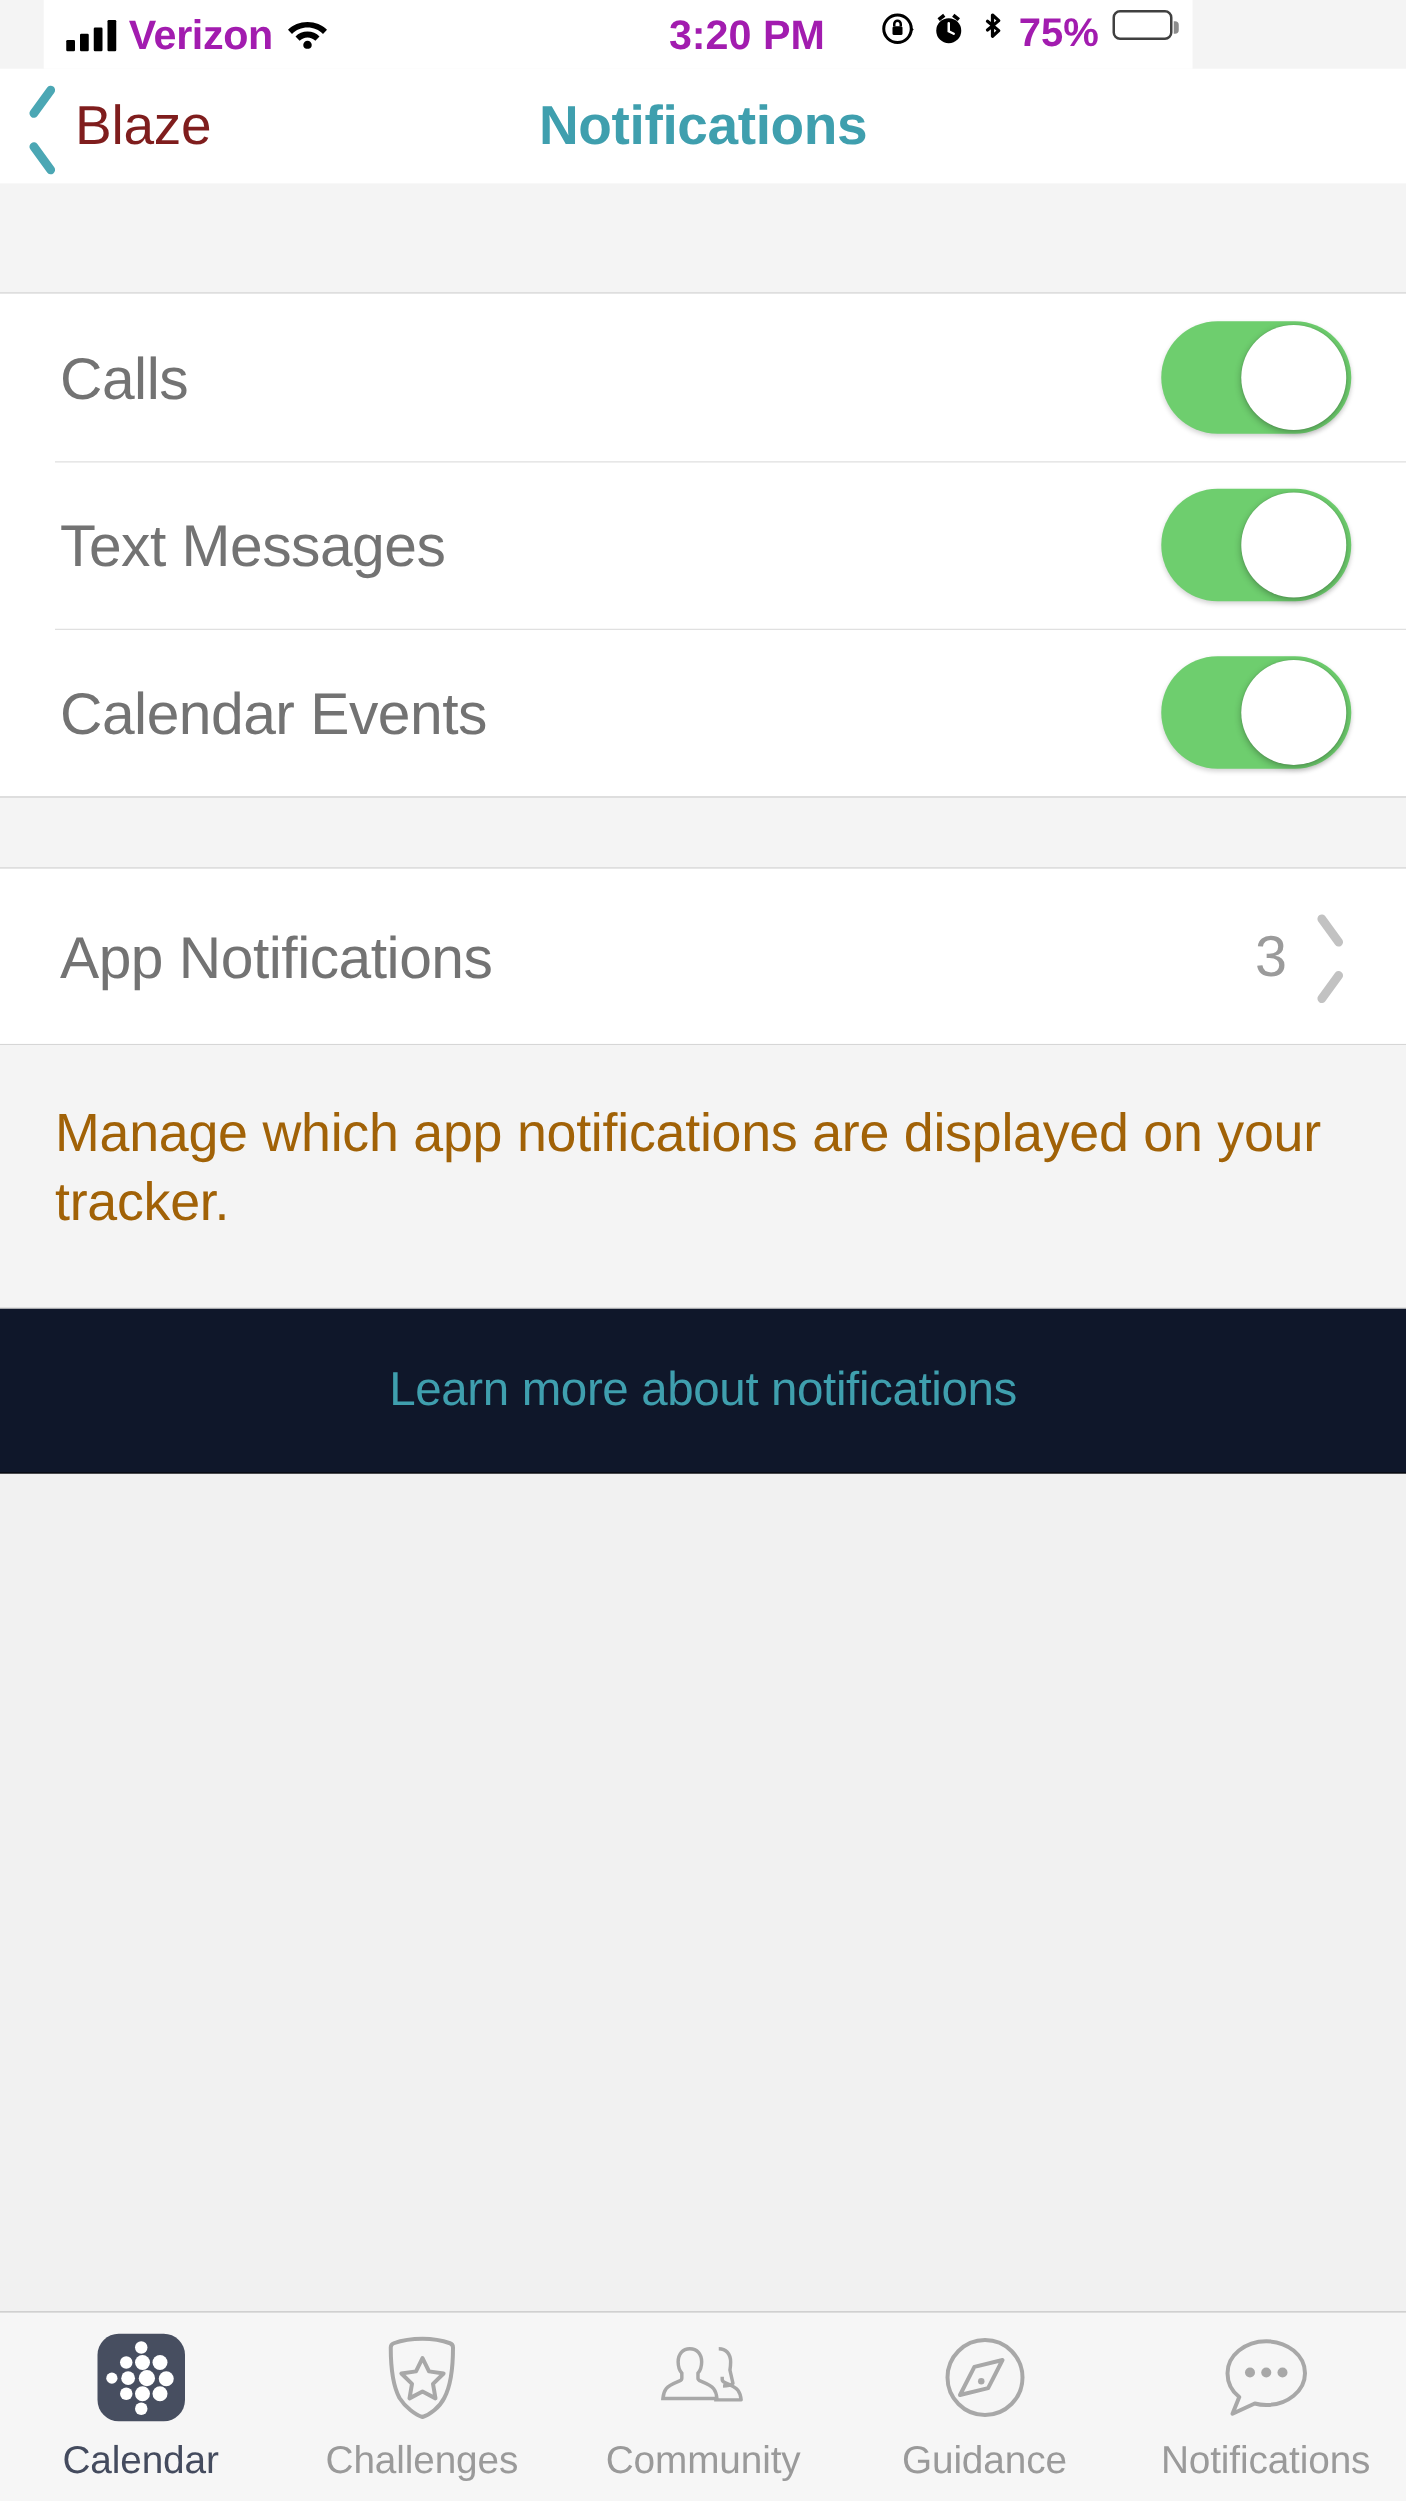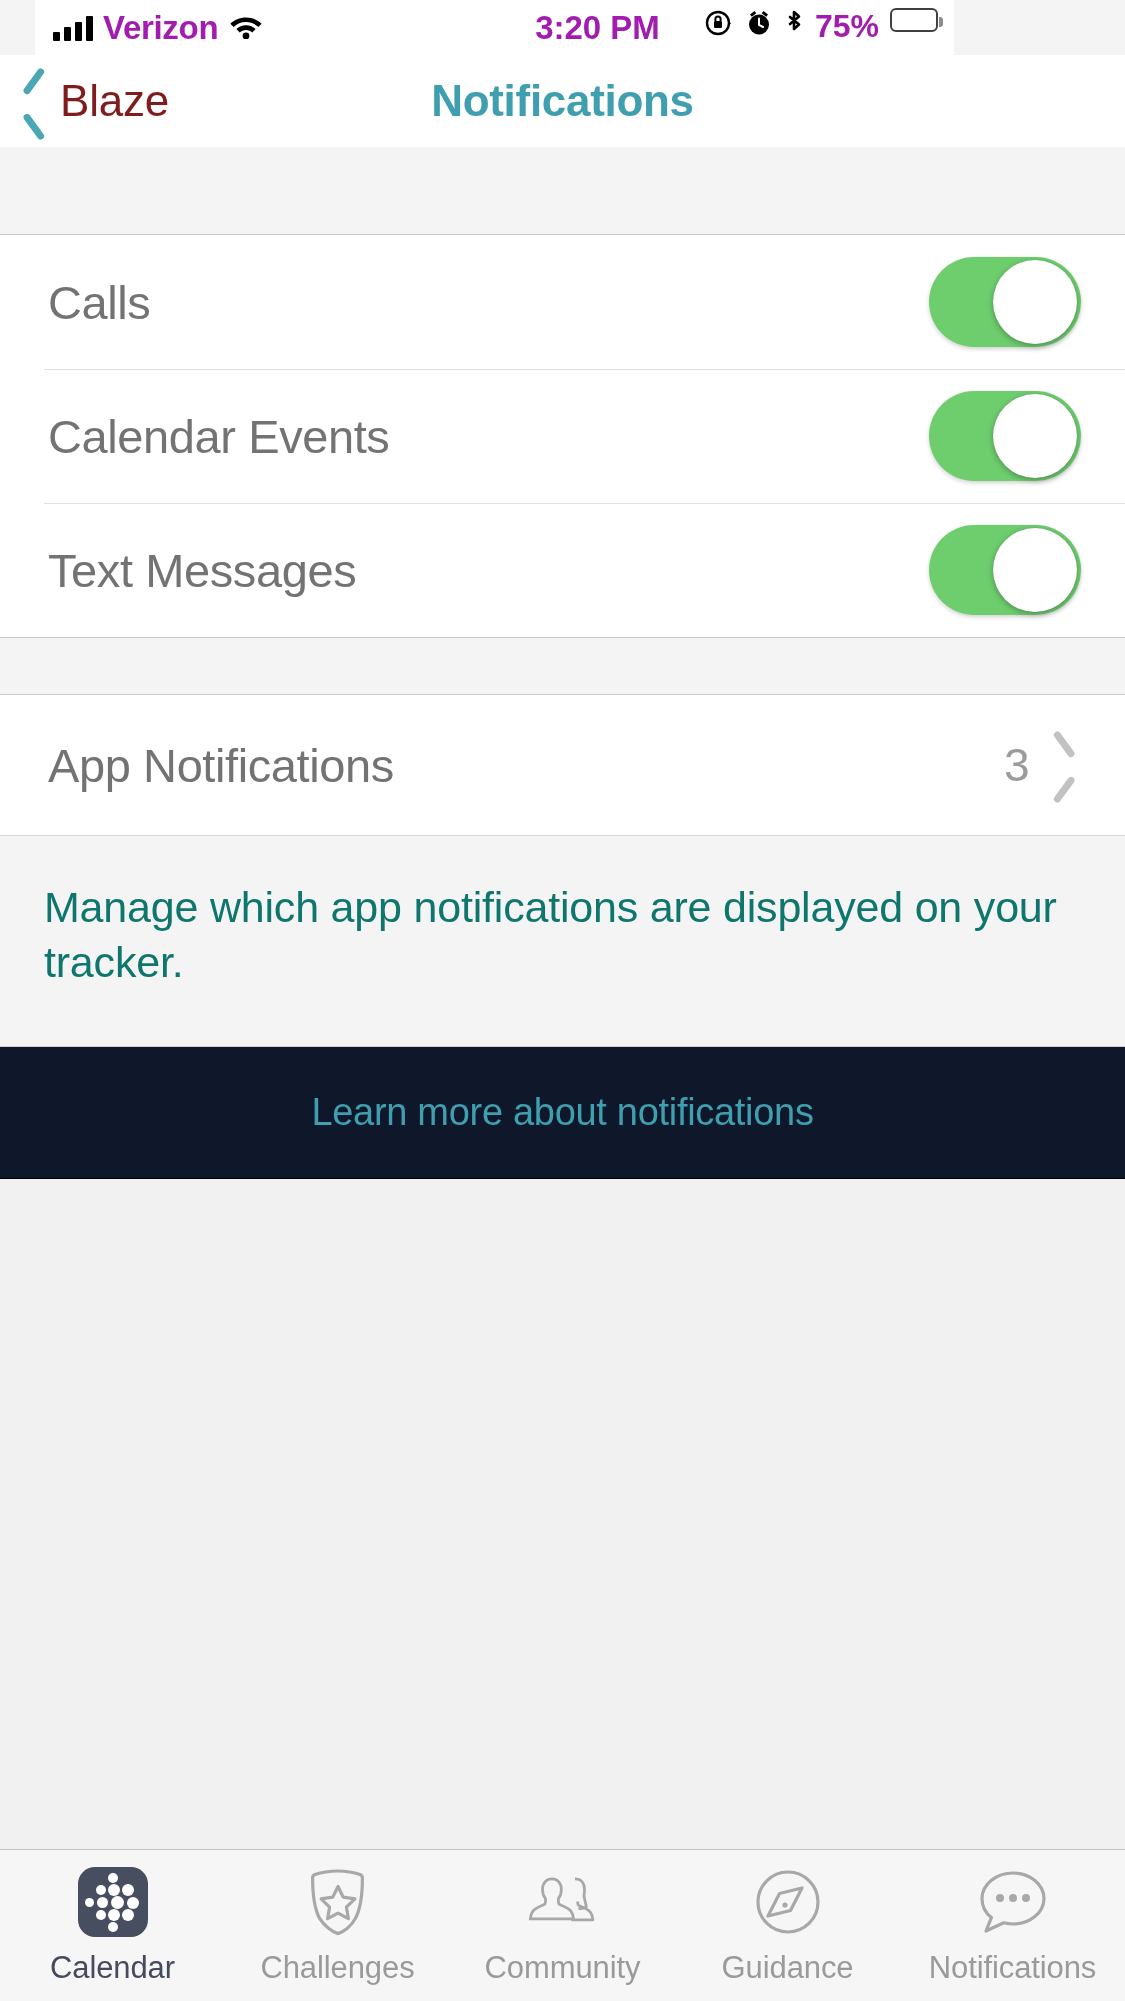--- a/index.html
+++ b/index.html
@@ -106,21 +106,21 @@
     content:""; position:absolute; right:4px; width:30px; height:7px;
     background:#c2c2c2; border-radius:4px;
   }
   .chev-right::before{ top:10px; transform:rotate(54deg);  transform-origin:right center; }
   .chev-right::after { top:31px; transform:rotate(-54deg); transform-origin:right center; }
 
   
   .desc {
     background:#f4f4f4; padding:44px 38px 56px 44px;
     border-top:1px solid #d6d6d6; border-bottom:1px solid #d0d0d0;
-    font-size:43px; line-height:1.28; color:#0f766e; letter-spacing:-0.2px;
+    font-size:43px; line-height:1.28; color:#a16207; letter-spacing:-0.2px;
   }
 
   .learn {
     background:#0f172a; height:132px;
     display:flex; align-items:center; justify-content:center;
     color:#3f9fae; font-size:38px; letter-spacing:-0.3px;
     border-bottom:1px solid #000000; cursor:pointer;
   }
 
   .filler { background:#f1f1f1; height:700px; }
@@ -211,28 +211,28 @@
     <div class="group">
 
       <div class="row">
         <span class="row-label">Calls</span>
         <span class="toggle">
             <span class="knob"></span>
           </span>
       </div>
 
       <div class="row">
-        <span class="row-label">Calendar Events</span>
+        <span class="row-label">Text Messages</span>
         <span class="toggle">
             <span class="knob"></span>
           </span>
       </div>
 
       <div class="row">
-        <span class="row-label">Text Messages</span>
+        <span class="row-label">Calendar Events</span>
         <span class="toggle">
             <span class="knob"></span>
           </span>
       </div>
 
     </div>
 
     <div class="gap mid"></div>
 
     <div class="group">

